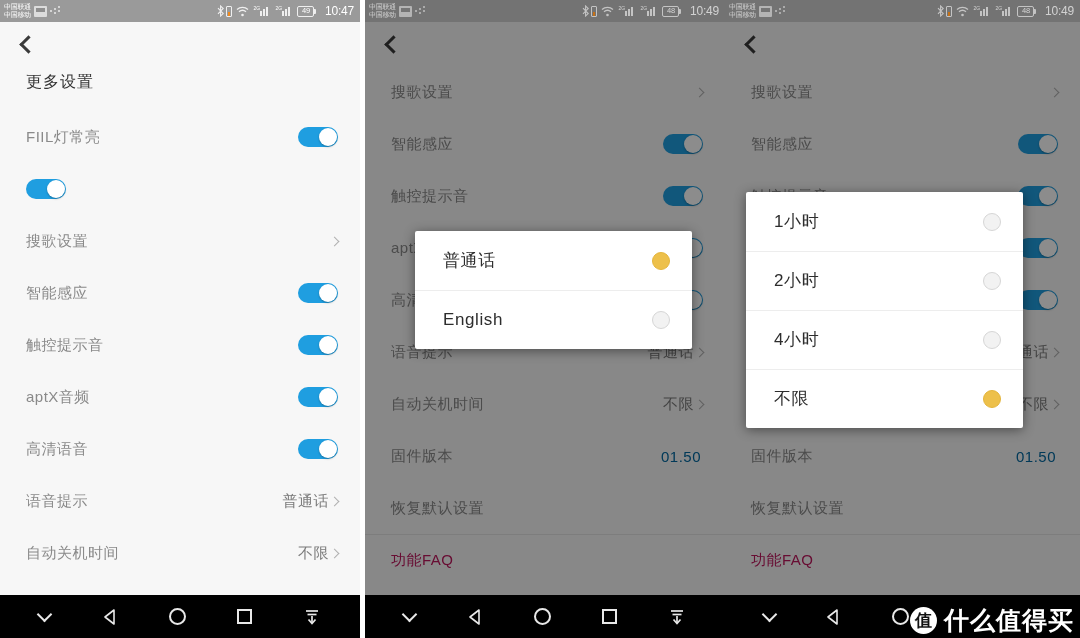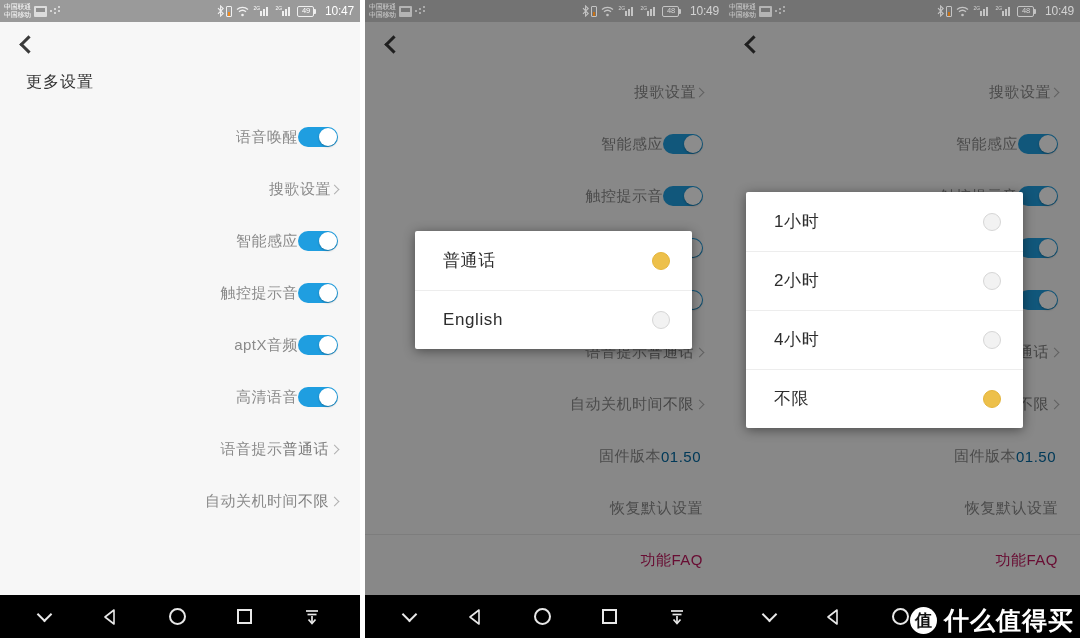--- a/index.html
+++ b/index.html
@@ -67,21 +67,21 @@
   .appbody { position:absolute; top:22px; left:0; right:0; bottom:43px;
              background:#f7f7f7; }
   .backbar { height:44px; display:flex; align-items:center; padding-left:22px; }
   .chev-back { width:13px; height:13px; border-left:3px solid #3a3a3a;
                border-bottom:3px solid #3a3a3a; transform:rotate(45deg); }
   .pagetitle { font-size:16px; color:#333; padding:6px 0 18px 26px; letter-spacing:1px; }
 
   .list { padding:0 0 0 0; }
   .row { height:52px; display:flex; align-items:center;
          padding:0 22px 0 26px; position:relative; }
-  .row .lbl { font-size:15px; color:#8a8a8a; letter-spacing:0.5px; flex:1;text-align:right; }
+  .row .lbl { font-size:15px; color:#8a8a8a; letter-spacing:0.5px; flex:1; }
   .row.strong .lbl { color:#be185d; }
   .row .val { font-size:15px; color:#7b7b7b; margin-right:2px; letter-spacing:0.5px; }
   .row .val.dark { color:#0369a1; }
   .chev-r { width:7px; height:7px; border-top:1.6px solid #b0b0b0;
             border-right:1.6px solid #b0b0b0; transform:rotate(45deg); }
   .row.divider-top:before { content:""; position:absolute; left:0; right:0; top:0;
             height:1px; background:#e3e3e3; }
 
   .switch { width:40px; height:20px; border-radius:10px; background:#1f9ee0;
             position:relative; flex:0 0 auto; }
@@ -184,21 +184,26 @@
       </div>
 
       <div class="appbody">
         <div class="backbar">
           <div class="chev-back"></div>
         </div>
         <div class="pagetitle">更多设置</div>
 
         <div class="list">
           <div class="row">
-            <span class="lbl">语音唤醒</span>
+            <span class="lbl">FIIL灯常亮</span>
+            <div class="switch">
+                <div class="knob"></div>
+              </div>
+          </div>
+          <div class="row">
             <div class="switch">
                 <div class="knob"></div>
               </div>
           </div>
           <div class="row">
             <span class="lbl">搜歌设置</span>
             <div class="chev-r"></div>
           </div>
           <div class="row">
             <span class="lbl">智能感应</span>

